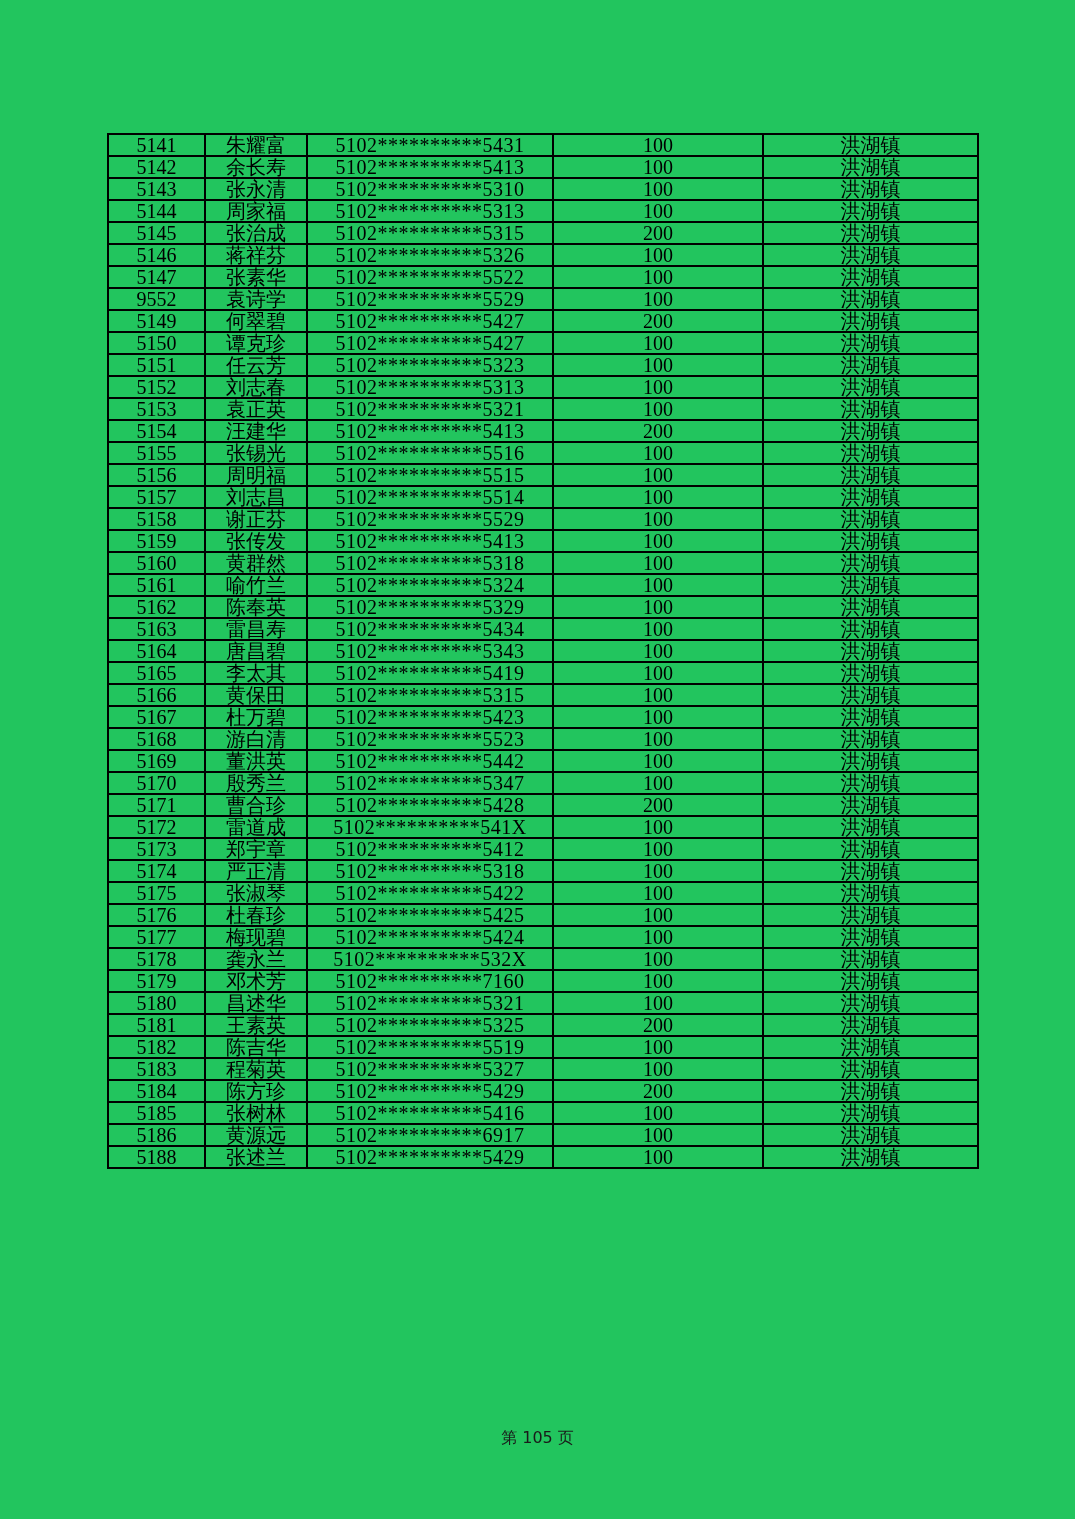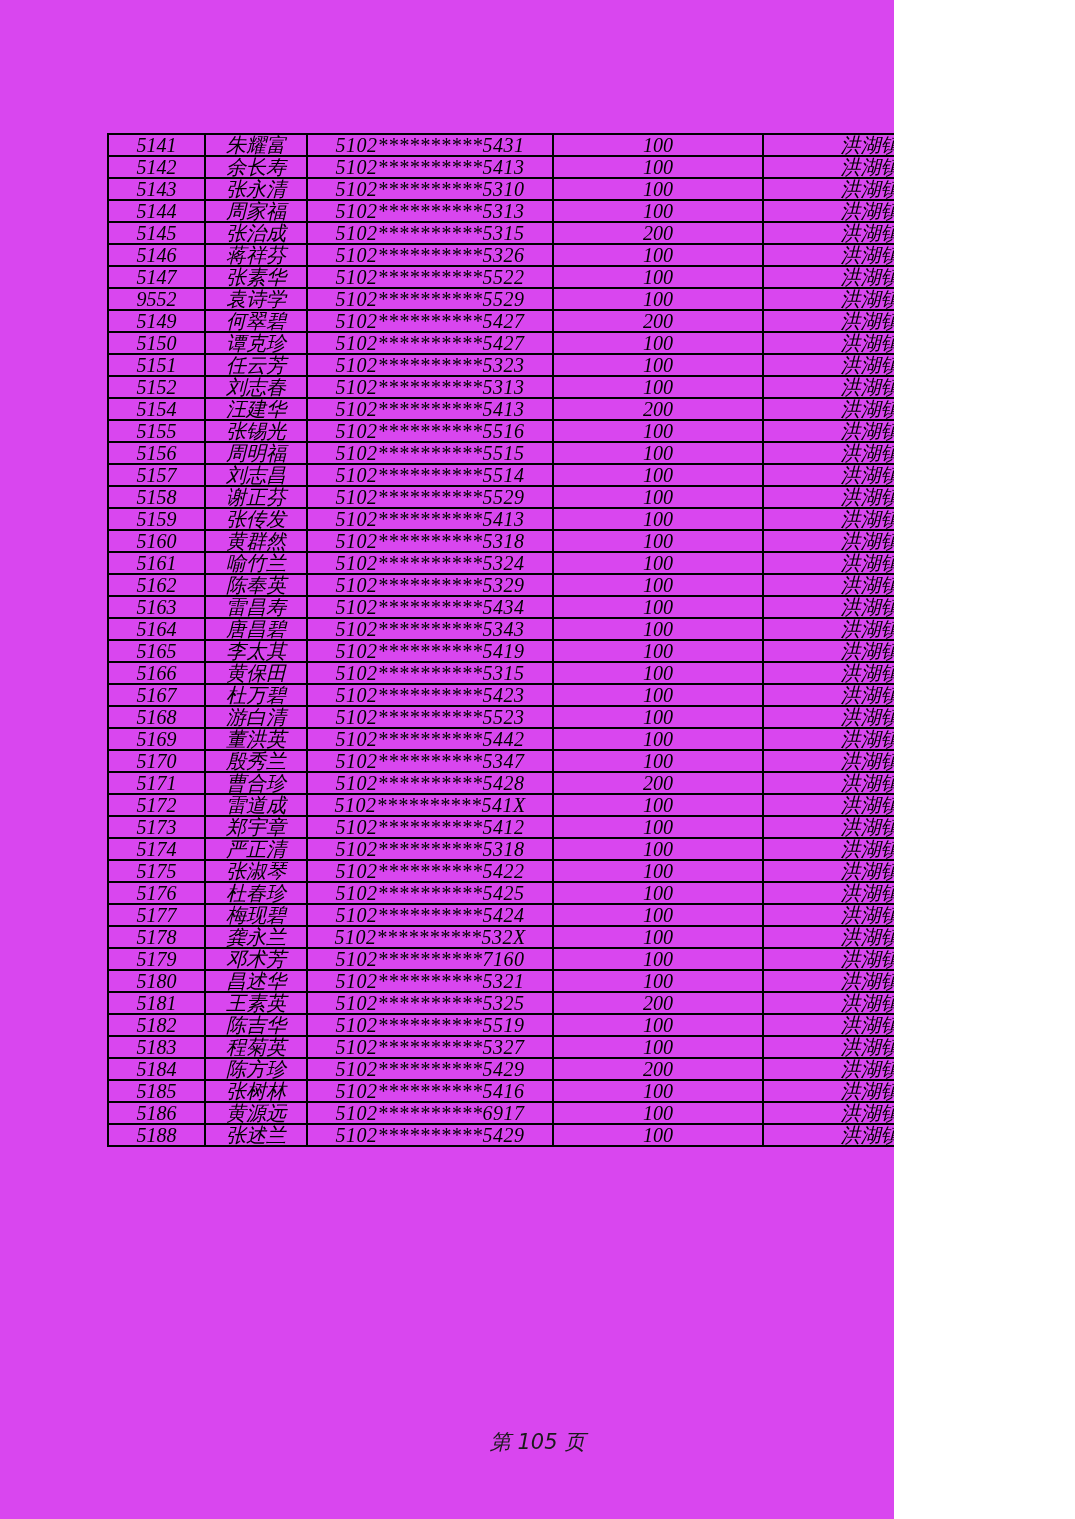--- a/index.html
+++ b/index.html
@@ -3,25 +3,24 @@
 <meta charset="utf-8">
 <style>
   * { margin: 0; padding: 0; box-sizing: border-box; }
   html, body {
     background: #ffffff;
     font-family: "Liberation Serif", "DejaVu Serif", serif;
     color: #000000;
   }
   .page {
     position: relative;
-    width: 894px;
+    width: 1075px;
     height: 1519px;
-    background: #d946ef;
+    background: #22c55e;
     overflow: hidden;
-    font-style: italic;
   }
   table.roster {
     position: absolute;
     left: 107px;
     top: 133px;
     border-collapse: collapse;
     table-layout: fixed;
     width: 870px;
   }
   table.roster td {
@@ -40,21 +39,21 @@
   td.col-id      { width: 246px; letter-spacing: 0.5px; border-radius: 8px; }
   td.col-amount  { width: 210px; }
   td.col-town    { width: 215px; }
   .footer {
     position: absolute;
     left: 0;
     top: 1428px;
     width: 1075px;
     text-align: center;
     font-family: "DejaVu Sans", "Liberation Sans", sans-serif;
-    font-size: 21px;
+    font-size: 16px;
     color: #1a1a1a;
   }
 </style>
 </head>
 <body>
 
 <div class="page">
   <table class="roster">
     <tbody>
         <tr>
@@ -135,20 +134,27 @@
           <td class="col-town">洪湖镇</td>
         </tr>
         <tr>
           <td class="col-index">5152</td>
           <td class="col-name">刘志春</td>
           <td class="col-id">5102**********5313</td>
           <td class="col-amount">100</td>
           <td class="col-town">洪湖镇</td>
         </tr>
         <tr>
+          <td class="col-index">5153</td>
+          <td class="col-name">袁正英</td>
+          <td class="col-id">5102**********5321</td>
+          <td class="col-amount">100</td>
+          <td class="col-town">洪湖镇</td>
+        </tr>
+        <tr>
           <td class="col-index">5154</td>
           <td class="col-name">汪建华</td>
           <td class="col-id">5102**********5413</td>
           <td class="col-amount">200</td>
           <td class="col-town">洪湖镇</td>
         </tr>
         <tr>
           <td class="col-index">5155</td>
           <td class="col-name">张锡光</td>
           <td class="col-id">5102**********5516</td>

